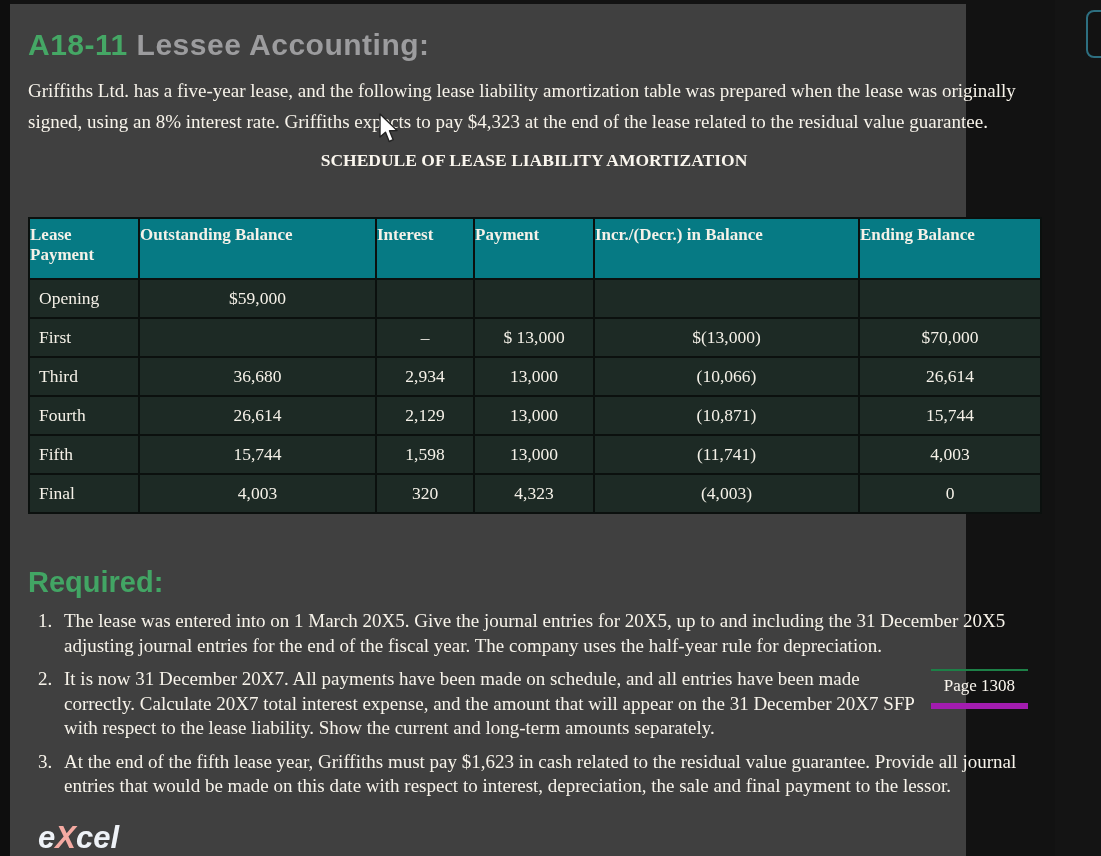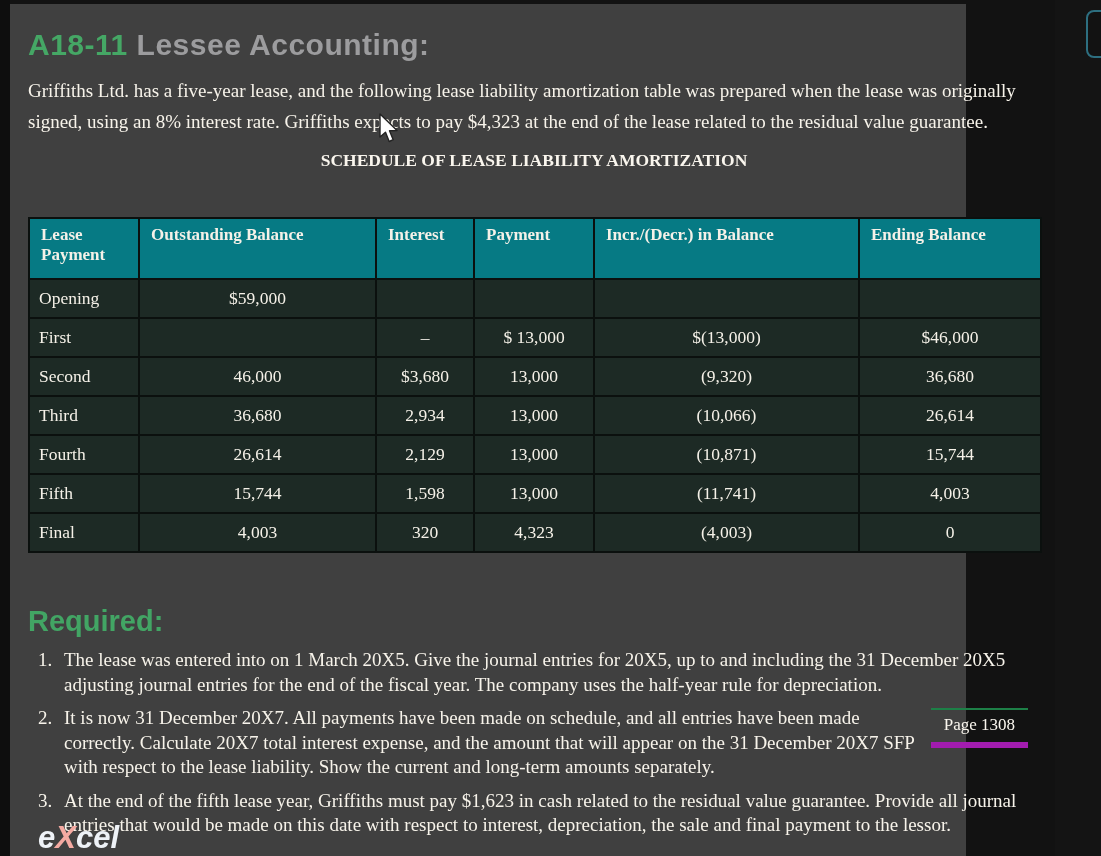--- a/index.html
+++ b/index.html
@@ -57,21 +57,21 @@
   table.amort td, table.amort th {
     border: 2px solid #0b100e;
     color: #f5f1e8;
     overflow: hidden;
   }
   table.amort th {
     background: #067a84;
     height: 61px;
     vertical-align: top;
     text-align: left;
-    padding: 6px 11px;
+    padding: 6px 0;
     font-size: 17px; font-weight: bold;
   }
   table.amort td {
     background: #1d2a25;
     height: 39px;
     font-size: 17.5px;
     text-align: center;
     padding: 2px 6px;
   }
   table.amort td.c0 { text-align: left; padding-left: 9px; }
@@ -159,29 +159,21 @@
         <td></td>
         <td></td>
         <td></td>
       </tr>
       <tr>
         <td class="c0">First</td>
         <td></td>
         <td>–</td>
         <td>$ 13,000</td>
         <td>$(13,000)</td>
-        <td>$46,000</td>
-      </tr>
-      <tr>
-        <td class="c0">Second</td>
-        <td>46,000</td>
-        <td>$3,680</td>
-        <td>13,000</td>
-        <td>(9,320)</td>
-        <td>36,680</td>
+        <td>$70,000</td>
       </tr>
       <tr>
         <td class="c0">Third</td>
         <td>36,680</td>
         <td>2,934</td>
         <td>13,000</td>
         <td>(10,066)</td>
         <td>26,614</td>
       </tr>
       <tr>

